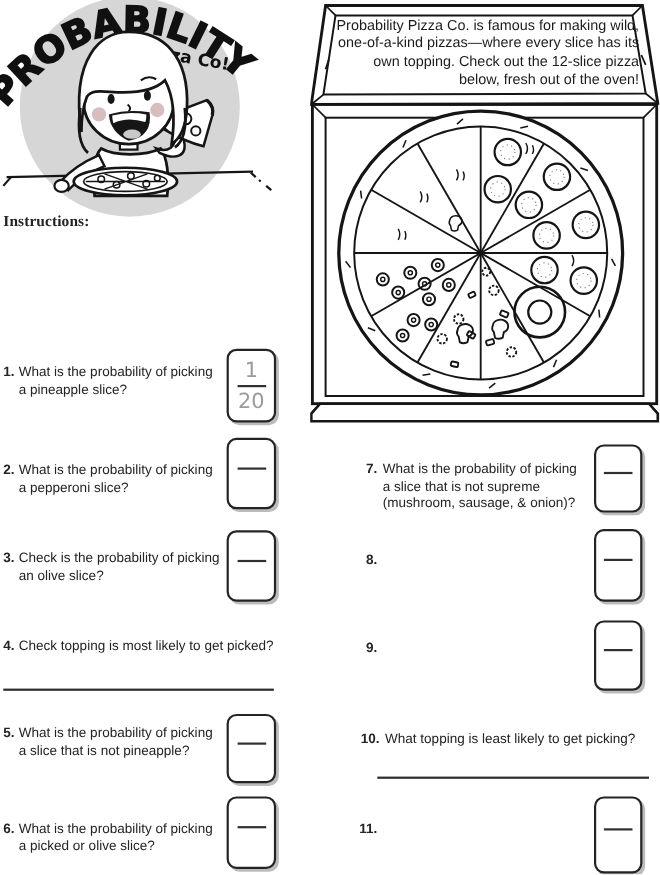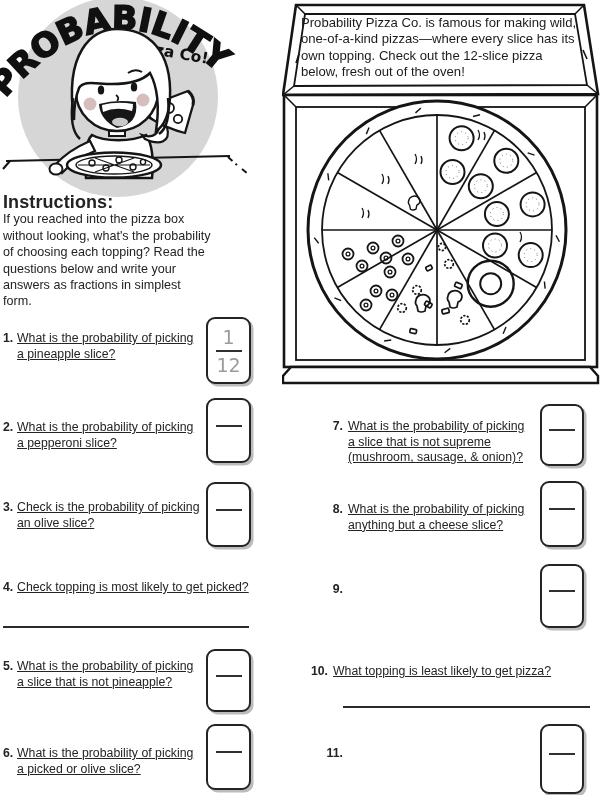--- a/index.html
+++ b/index.html
@@ -2,32 +2,32 @@
 <html><head>
 <meta charset="utf-8">
 <style>
   html,body{margin:0;padding:0;background:#fff;}
   .sheet{position:relative;width:600px;height:795px;background:#fff;overflow:hidden;
          font-family:"Liberation Sans",sans-serif;color:#222;}
   svg text{font-family:"DejaVu Sans","Liberation Sans",sans-serif;}
 
   
   .instructions{position:absolute;left:3px;top:194px;width:208px;font-size:12.6px;line-height:16.4px;color:#232323;}
-  .instructions .head{font-weight:bold;font-size:18px;margin-bottom:1px;letter-spacing:.1px;}
+  .instructions .head{font-weight:bold;font-size:14px;margin-bottom:1px;letter-spacing:.1px;font-family:Liberation Serif, serif;}
 
   
-  .box-note{position:absolute;left:301px;top:15px;width:280px;text-align:left;
+  .box-note{position:absolute;left:301px;top:15px;width:280px;text-align:right;
             font-size:13.1px;line-height:16.3px;color:#1c1c1c;}
 
   
   .q{position:absolute;display:flex;font-size:12.3px;line-height:15.6px;color:#242424;}
   .q .qnum{font-weight:bold;flex:0 0 auto;}
   .q-left .qnum{width:14px;}
   .q-right .qnum{width:21px;text-align:right;margin-right:5px;}
-  .qtext{flex:1;text-decoration:underline;}
+  .qtext{flex:1;}
 
   
   .answer-box{position:absolute;width:45px;background:#fff;border:2.2px solid #242424;border-radius:9px;
               box-shadow:2.5px 2.5px 0 #bcbcbc;display:flex;flex-direction:column;
               align-items:center;justify-content:center;box-sizing:border-box;}
   .frac-bar{width:26px;border-top:2.4px solid #303030;margin:3px 0;}
   .answer-box.empty .frac-bar{transform:translateY(-5px);}
   .hand{font-size:19px;line-height:20px;color:#9b9b9b;font-family:"DejaVu Sans",sans-serif;}
 
   .answer-line{position:absolute;border-top:2.2px solid #2b2b2b;}
@@ -226,31 +226,30 @@
         <path d="M196,128 q3,5 0,10 m6,-8 q2,4 0,8"></path>
         <path d="M238,230 q3,5 0,10"></path>
       </g>
     </g>
   </svg>
 
   <div class="box-note">Probability Pizza Co. is famous for making wild, one-of-a-kind pizzas—where every slice has its own topping. Check out the 12-slice pizza below, fresh out of the oven!</div>
 
   <div class="instructions">
     <div class="head">Instructions:</div>
-    <div>If you reached into the pizza box without looking, what's the probability of choosing each topping? Read the questions below and write your answers as fractions in simplest form.</div>
   </div>
 
   <div class="q q-left" style="left:3px;top:331px;width:200px">
     <span class="qnum">1.</span>
     <span class="qtext">What is the probability of picking a pineapple slice?</span>
   </div>
   <div class="answer-box" style="left:206px;top:317px;height:67px">
     <div class="hand">1</div>
     <div class="frac-bar"></div>
-    <div class="hand">12</div>
+    <div class="hand">20</div>
   </div>
 
   <div class="q q-left" style="left:3px;top:420px;width:200px">
     <span class="qnum">2.</span>
     <span class="qtext">What is the probability of picking a pepperoni slice?</span>
   </div>
   <div class="answer-box empty" style="left:206px;top:398px;height:65px">
     <div class="frac-bar"></div>
   </div>
 
@@ -287,36 +286,35 @@
   <div class="q q-right" style="left:322px;top:419px;width:212px">
     <span class="qnum">7.</span>
     <span class="qtext" style="max-width:192px">What is the probability of picking a slice that is not supreme (mushroom, sausage, &amp; onion)?</span>
   </div>
   <div class="answer-box empty" style="left:540px;top:404px;height:62px;width:44px">
     <div class="frac-bar"></div>
   </div>
 
   <div class="q q-right" style="left:322px;top:502px;width:212px">
     <span class="qnum">8.</span>
-    <span class="qtext" style="max-width:192px">What is the probability of picking anything but a cheese slice?</span>
   </div>
   <div class="answer-box empty" style="left:540px;top:481px;height:66px;width:44px">
     <div class="frac-bar"></div>
   </div>
 
   <div class="q q-right" style="left:322px;top:582px;width:212px">
     <span class="qnum">9.</span>
   </div>
   <div class="answer-box empty" style="left:540px;top:564px;height:64px;width:44px">
     <div class="frac-bar"></div>
   </div>
 
-  <div class="q q-right" style="left:307px;top:664px;width:272px">
+  <div class="q q-right" style="left:324px;top:664px;width:272px">
     <span class="qnum">10.</span>
-    <span class="qtext">What topping is least likely to get pizza?</span>
+    <span class="qtext">What topping is least likely to get picking?</span>
   </div>
   <div class="answer-line" style="left:343px;top:706px;width:247px"></div>
 
   <div class="q q-right" style="left:322px;top:746px;width:205px">
     <span class="qnum">11.</span>
   </div>
   <div class="answer-box empty" style="left:540px;top:724px;height:70px;width:44px">
     <div class="frac-bar"></div>
   </div>
 

